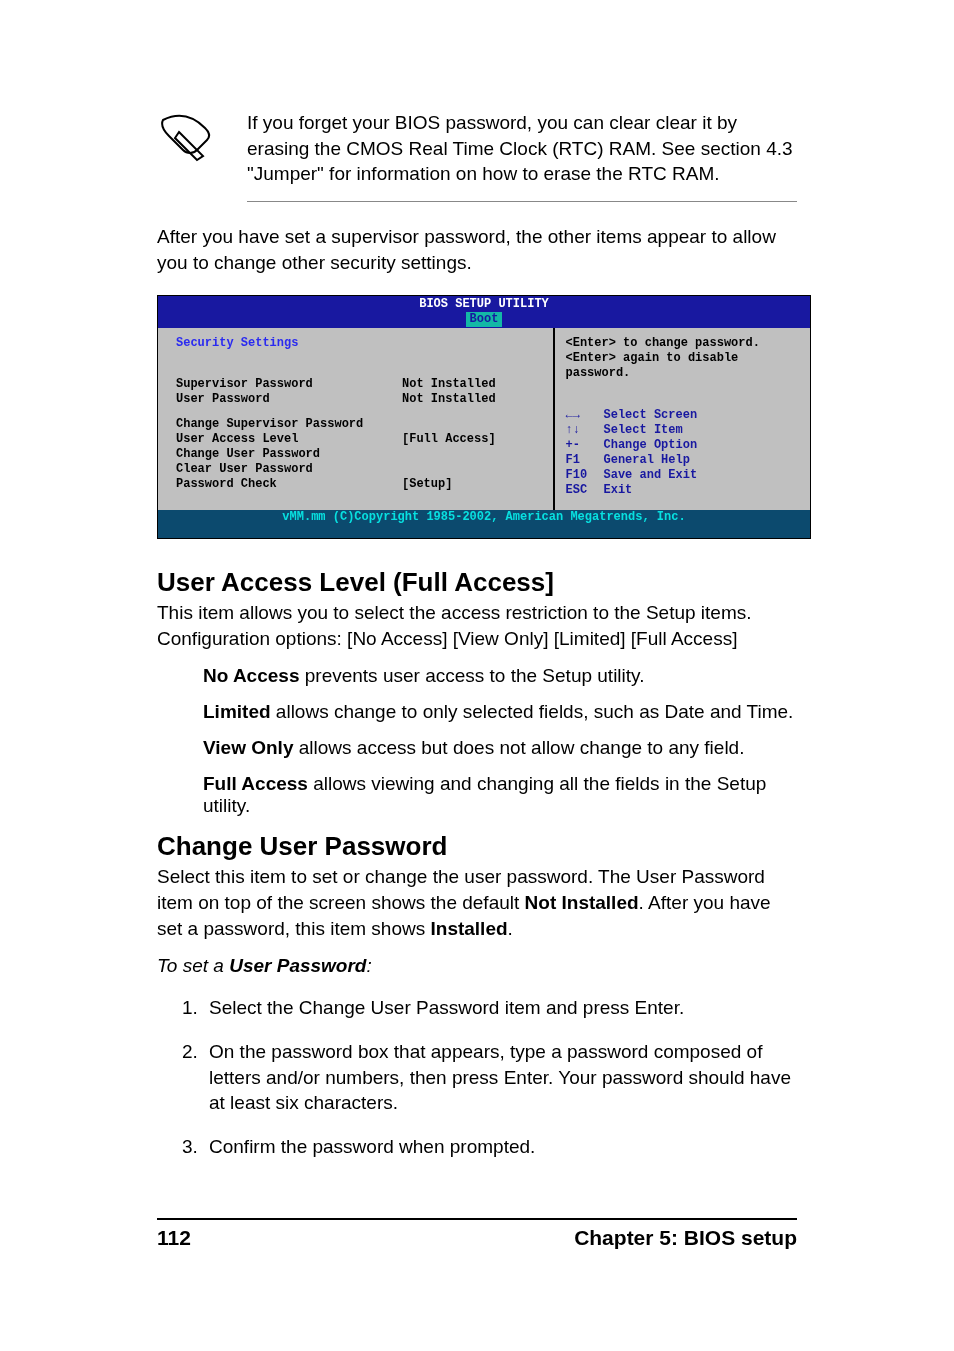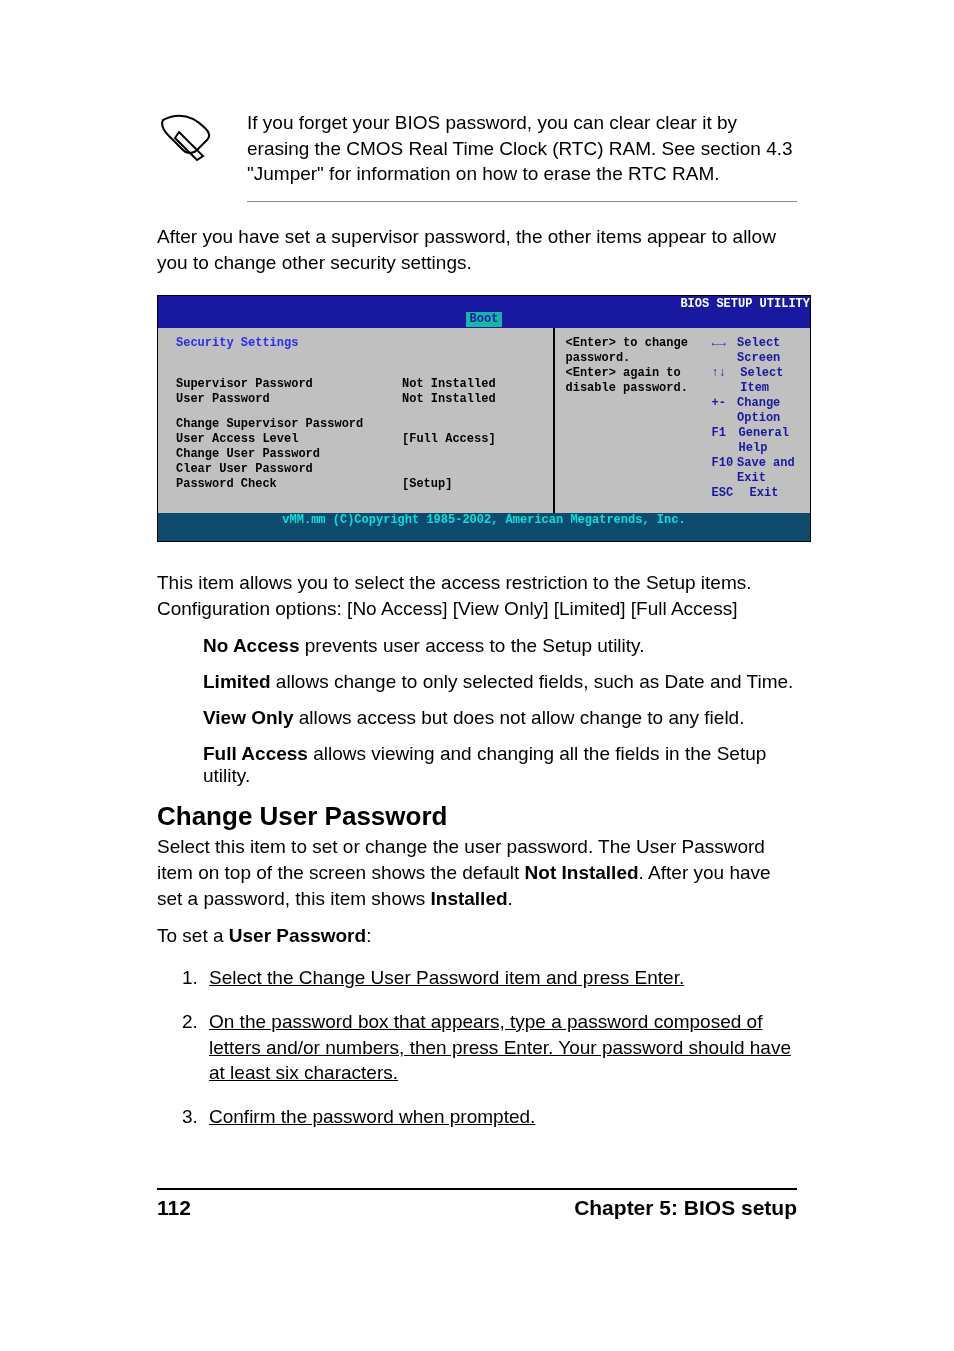--- a/index.html
+++ b/index.html
@@ -7,43 +7,43 @@
   .page{width:810px;min-height:1351px;margin:0 auto;position:relative;box-sizing:border-box;padding:60px 85px 0 85px;}
   
   .note-row{display:flex;align-items:flex-start;margin-top:50px;}
   .pencil-icon{width:60px;height:50px;flex-shrink:0;margin-right:30px;margin-top:4px;}
   .note-text{line-height:1.35;}
   .note-hr{border:none;border-top:1px solid #888;margin:14px 0 0 0;width:100%;}
   .body-para{margin-top:22px;line-height:1.35;}
   
   .bios{margin:20px auto 28px auto;width:652px;border:1px solid #000;background:#c0c0c0;font-family:"Courier New",monospace;font-size:12px;line-height:1.25;font-weight:bold;color:#000;}
   .bios-top{background:#1818a0;color:#fff;text-align:center;padding:1px 0 1px 0;position:relative;}
-  .bios-top .title{display:block;text-align:right;}
+  .bios-top .title{display:block;}
   .bios-top .menu{display:inline-block;background:#14b8a6;color:#1818a0;padding:0 4px;}
   .bios-body{display:flex;background:#c0c0c0;}
   .bios-left{flex:1.55;padding:8px 14px 18px 18px;border-right:2px solid #000;}
-  .bios-right{flex:1;padding:8px 10px 12px 10px;display:flex;justify-content:space-between;}
+  .bios-right{flex:1;padding:8px 10px 12px 10px;display:flex;flex-direction:column;justify-content:space-between;}
   .bios-section{color:#2a2af0;margin-bottom:26px;}
   .bios-row{display:flex;gap:26px;}
   .bios-row .lbl{width:200px;}
   .bios-row .val{}
   .bios-help-top{color:#000;}
   .bios-help-bottom{color:#1818a0;}
   .bios-help-bottom .hk{display:flex;}
   .bios-help-bottom .hk .k{width:38px;}
   .bios-footer{background:#0c4a6e;color:#08e0e0;text-align:center;padding:0 0 13px 0;}
   
   h2.doc-h{font-size:26px;font-weight:bold;margin:10px 0 2px 0;}
   .desc{line-height:1.35;margin:2px 0 14px 0;}
   .bullets{margin:0 0 12px 46px;}
   .bullets .it{margin:14px 0;}
   .bullets .it b{font-weight:bold;}
-  .to-set{margin:10px 0 8px 0;}
+  .to-set{margin:10px 0 8px 0;font-style:italic;}
   ol.steps{margin:4px 0 0 32px;padding:0;}
-  ol.steps li{margin:18px 0 6px 14px;padding-left:6px;line-height:1.35;text-decoration:underline;}
+  ol.steps li{margin:18px 0 6px 14px;padding-left:6px;line-height:1.35;}
   
   .foot-hr{border:none;border-top:2px solid #000;margin:58px 0 6px 0;}
   .footer{display:flex;justify-content:space-between;font-weight:bold;font-size:21px;padding:0 0 40px 0;}
 </style>
 </head>
 <body>
 
 <div class="page">
 
   <div class="note-row">
@@ -130,20 +130,21 @@
             <div class="hk">
               <span class="k">ESC</span>
               <span>Exit</span>
             </div>
           </div>
       </div>
     </div>
     <div class="bios-footer">vMM.mm (C)Copyright 1985-2002, American Megatrends, Inc.</div>
   </div>
 
+  <h2 class="doc-h">User Access Level (Full Access]</h2>
   <div class="desc">This item allows you to select the access restriction to the Setup items. Configuration options: [No Access] [View Only] [Limited] [Full Access]</div>
   <div class="bullets" id="ual-items">
       <div class="it"><b>No Access</b> prevents user access to the Setup utility.</div>
       <div class="it"><b>Limited</b> allows change to only selected fields, such as Date and Time.</div>
       <div class="it"><b>View Only</b> allows access but does not allow change to any field.</div>
       <div class="it"><b>Full Access</b> allows viewing and changing all the fields in the Setup utility.</div>
     </div>
 
   <h2 class="doc-h">Change User Password</h2>
   <div class="desc">

